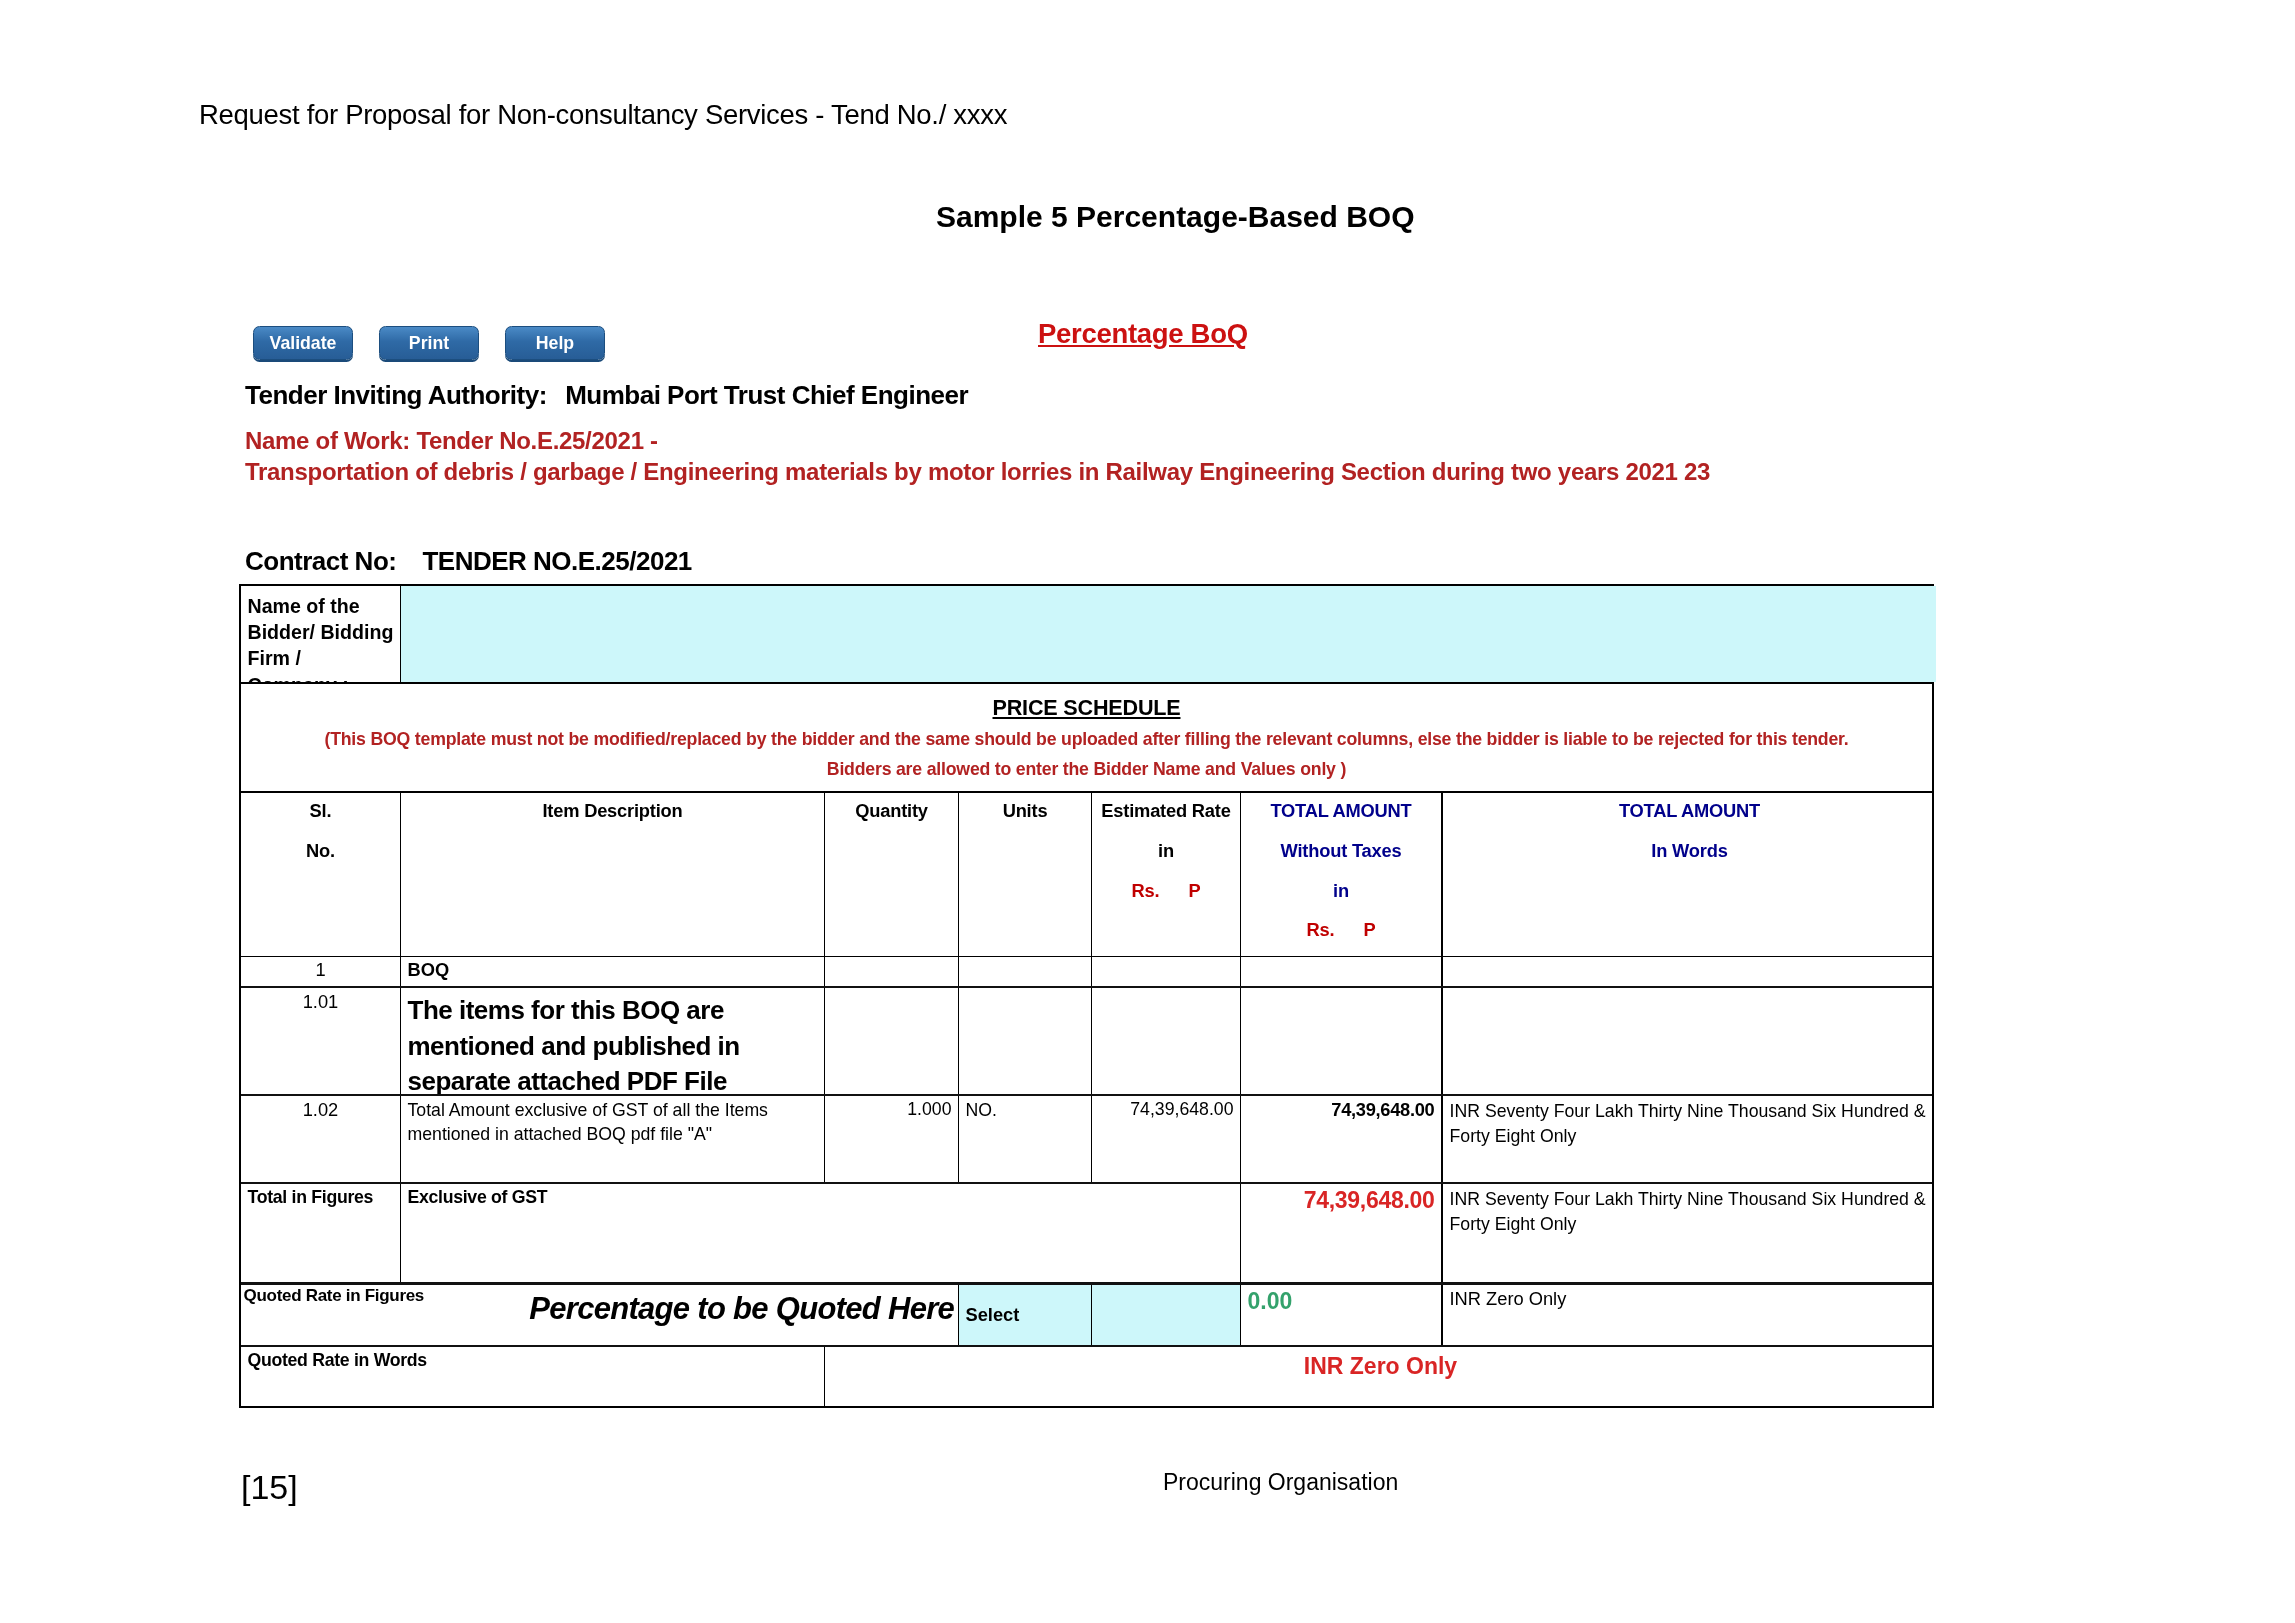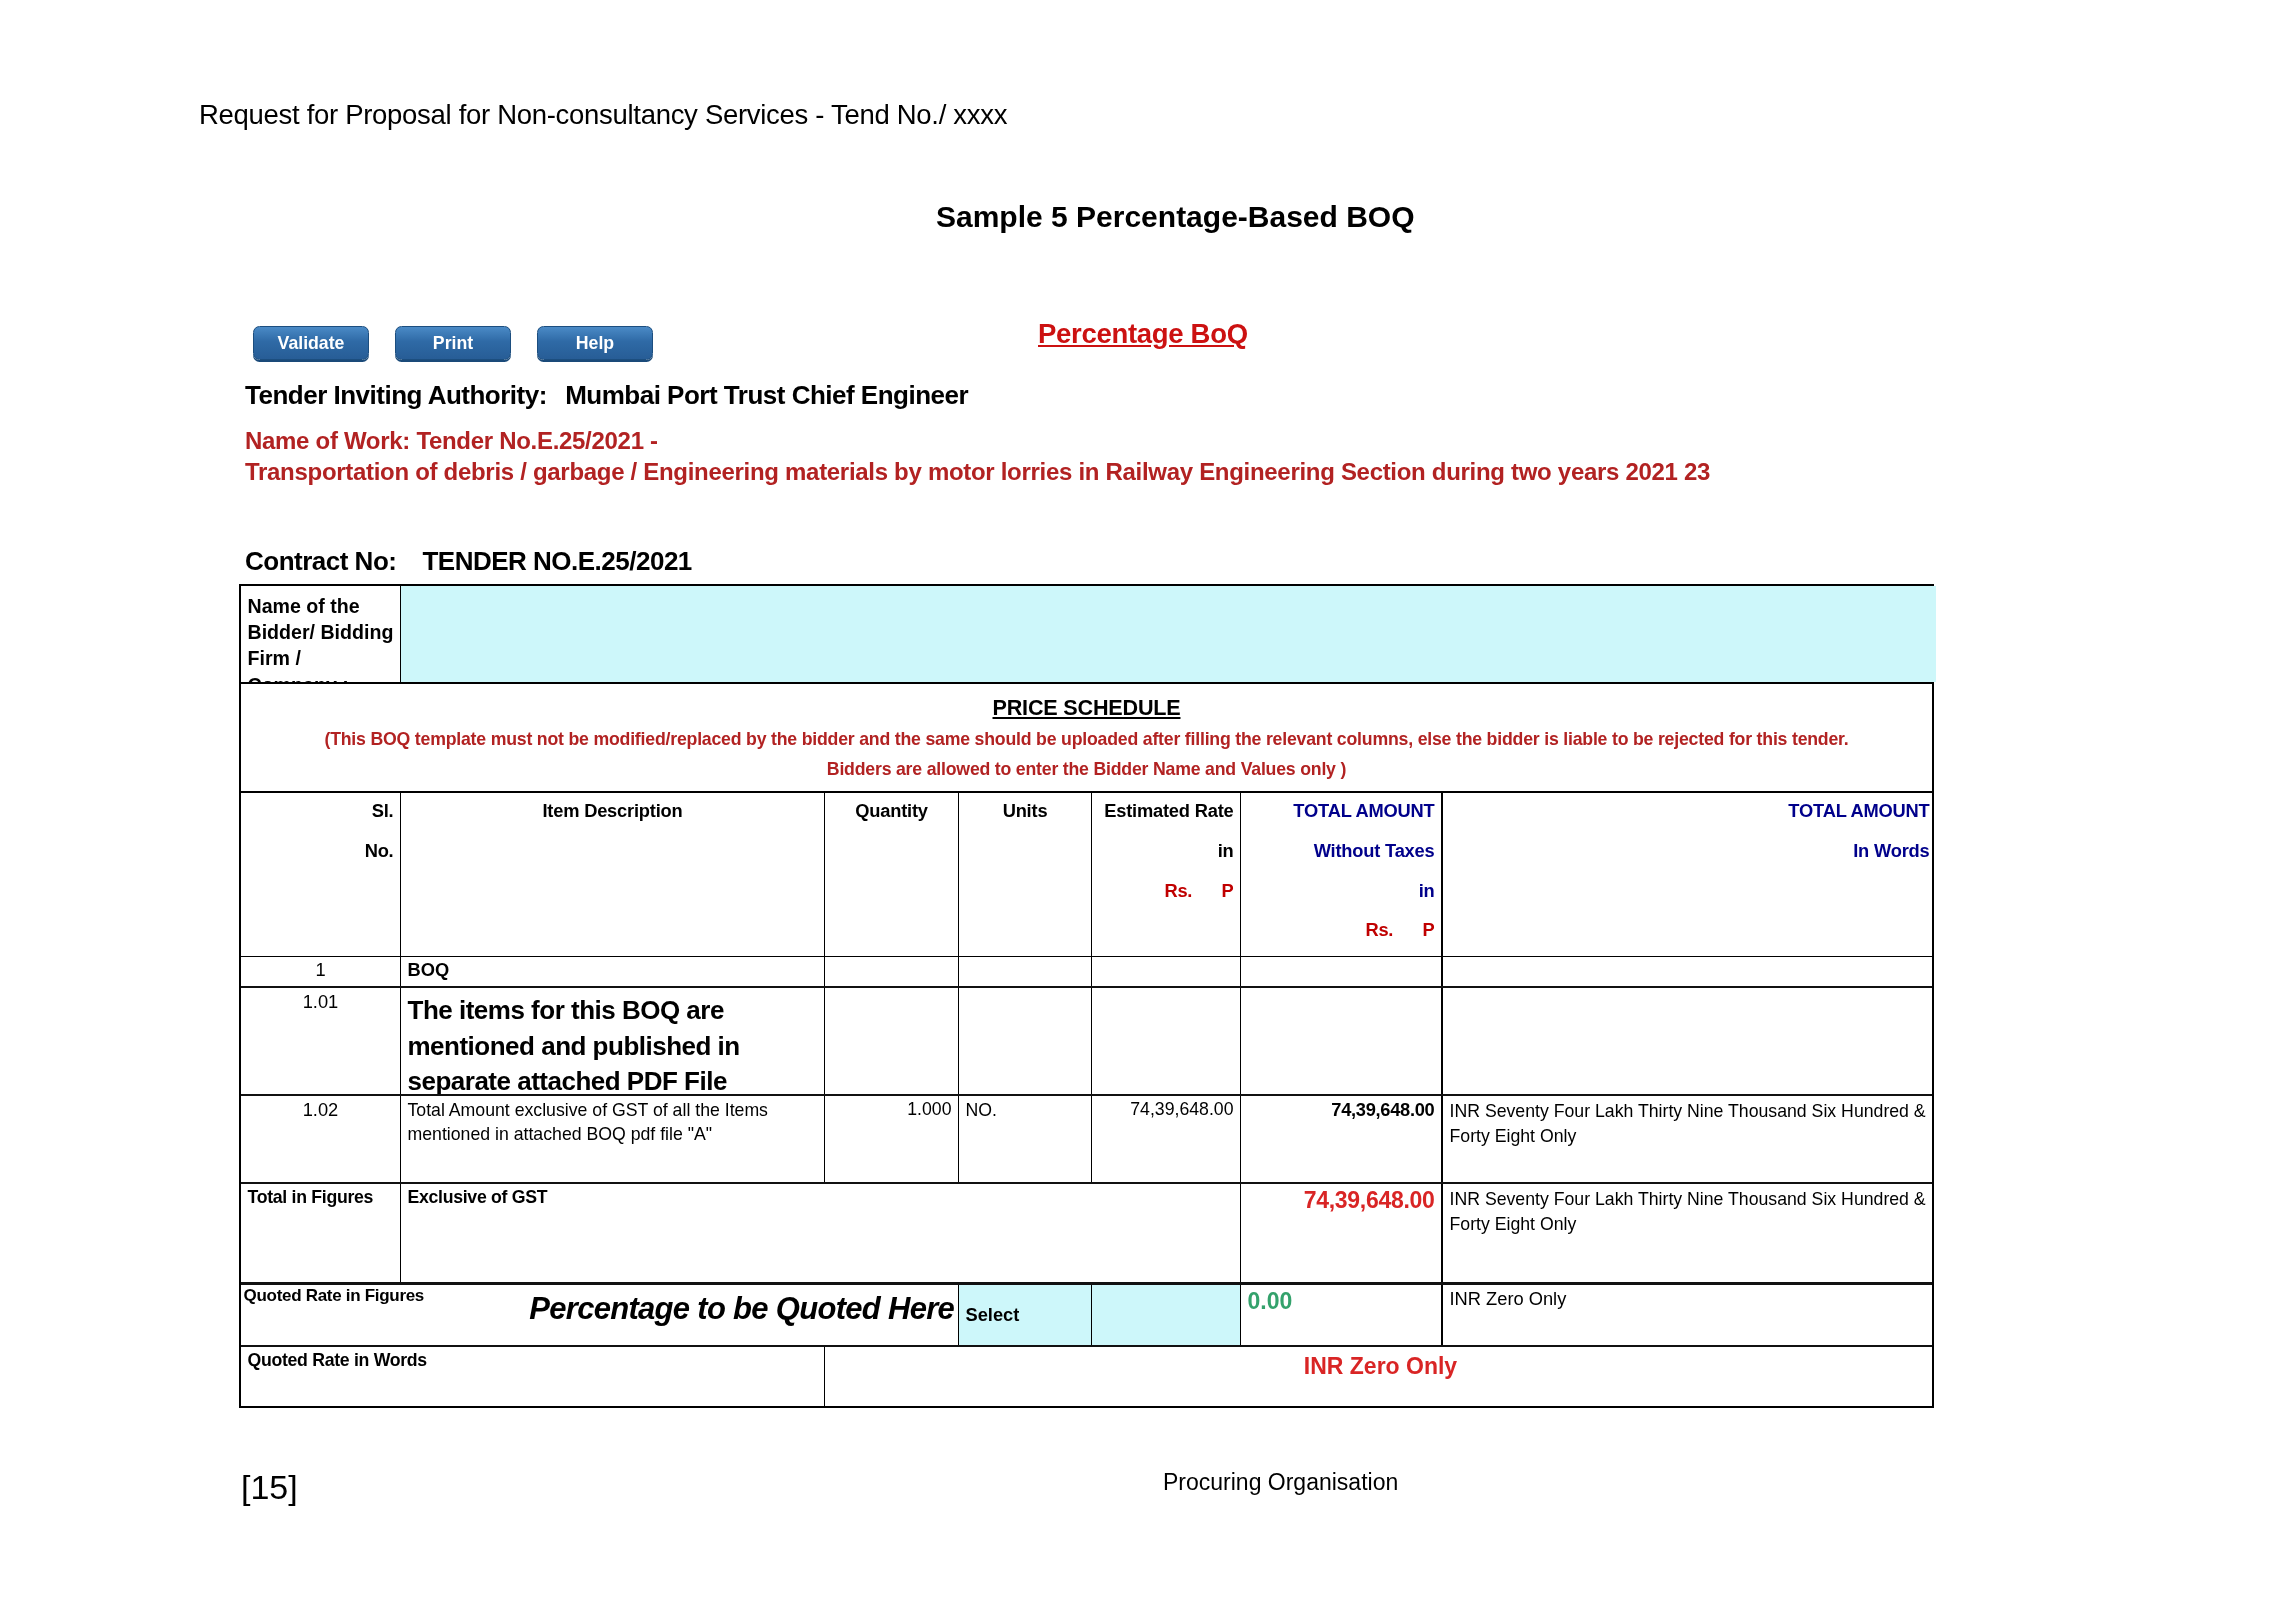--- a/index.html
+++ b/index.html
@@ -6,21 +6,21 @@
   html,body { margin:0; padding:0; background:#ffffff; }
   body { width:2295px; height:1623px; position:relative;
          font-family:"Liberation Sans", sans-serif; color:#000; }
 
   .page { position:absolute; inset:0; background:#fff; }
 
   .header-title { position:absolute; left:199px; top:99px; font-size:27.5px; letter-spacing:-0.3px; }
   .doc-title { position:absolute; left:936px; top:200px; font-size:30px; font-weight:bold; }
 
   .toolbar { position:absolute; left:253px; top:326px; display:flex; gap:26px; }
-  .btn { width:116px; height:34px; border-radius:6.5px;
+  .btn { width:100px; height:34px; border-radius:6.5px;
          border:1.3px solid #1c4e7f;
          background:linear-gradient(#4a8ac6 0%, #2f6aa6 45%, #275d96 100%);
          color:#ffffff; font-family:"Liberation Sans", sans-serif;
          font-size:17.7px; font-weight:bold; cursor:pointer;
          box-shadow:0 2px 0 #1a4a79; }
 
   .sheet-label { position:absolute; left:1038px; top:318px; font-size:27.5px; font-weight:bold;
                  color:#cc1111; text-decoration:underline; letter-spacing:-0.3px; }
 
   .authority-line { position:absolute; left:245px; top:380px; font-size:26px; font-weight:bold; letter-spacing:-0.5px; }
@@ -51,21 +51,21 @@
   .r-bidder { height:98px; border-bottom:2.6px solid #000; }
   .bidder-label { font-size:19.6px; font-weight:bold; line-height:1.35; padding-top:6.5px; }
   .bidder-input { background:#cdf7fa; cursor:text; }
 
   .r-sched { height:98px; border-bottom:2px solid #000; display:block; text-align:center; }
   .sched-title { font-size:21.6px; font-weight:bold; text-decoration:underline; margin-top:10.5px; letter-spacing:-0.2px; }
   .sched-note { font-size:17.7px; font-weight:bold; color:#b22222; margin-top:8.5px; letter-spacing:-0.2px; }
 
   .r-header { height:164px; }
   .hcell { text-align:center; font-size:18.3px; font-weight:bold; padding-top:7.9px; letter-spacing:-0.2px; }
-  .hline { display:block;text-align:right; }
+  .hline { display:block; }
   .hline + .hline { margin-top:17.7px; }
   .navy { color:#00008b; }
   .redc { color:#c00000; white-space:pre; }
 
   .r-one { height:31px; border-bottom:2.6px solid #111; }
   .r-one .cell { padding-top:2.6px; }
   .sl-val { text-align:center; font-size:18.3px; }
   .boq-val { font-size:18.3px; font-weight:bold; }
 
   .r-101 { height:108px; border-bottom:2.6px solid #111; }

